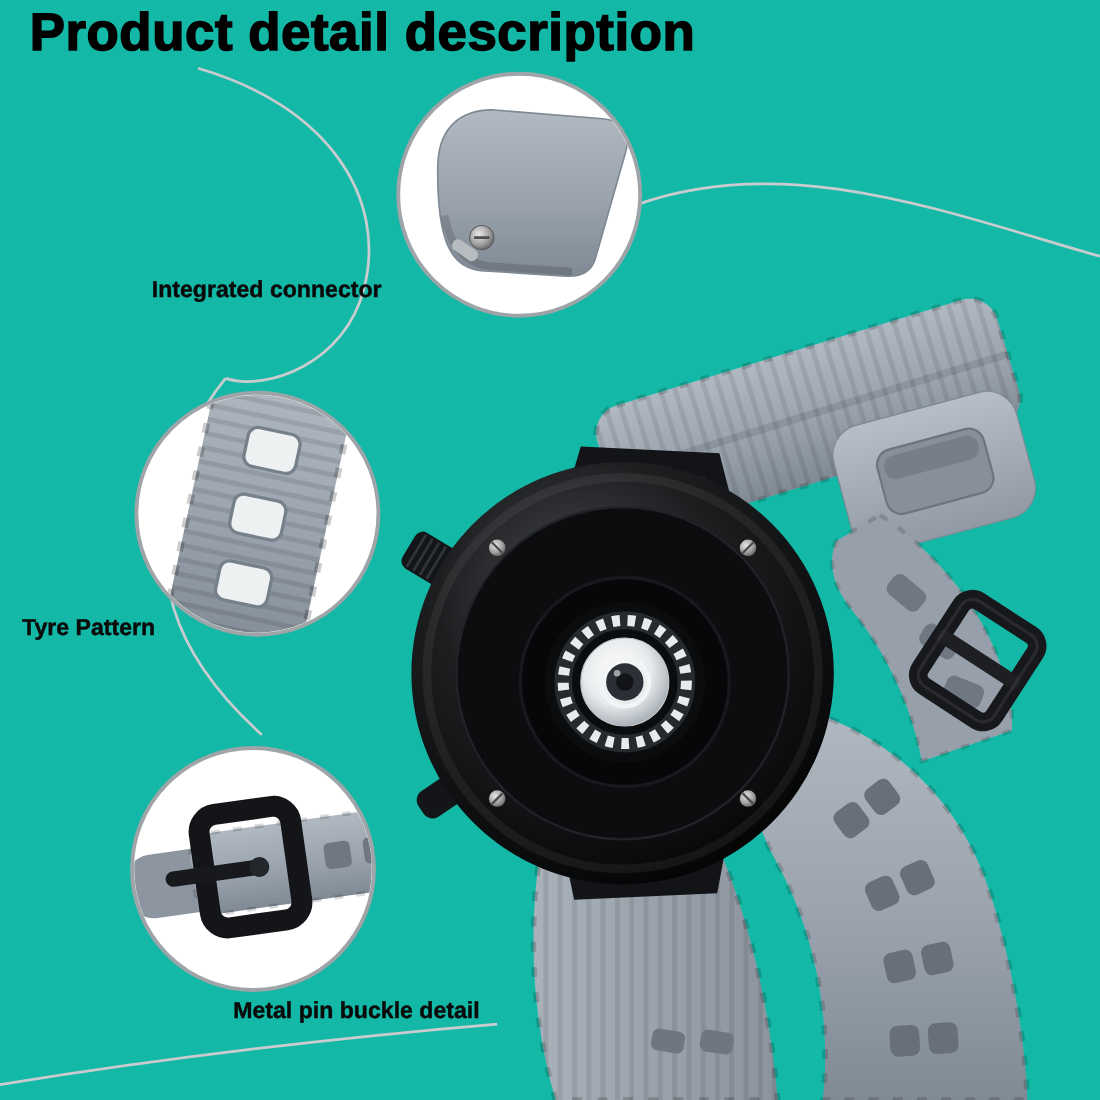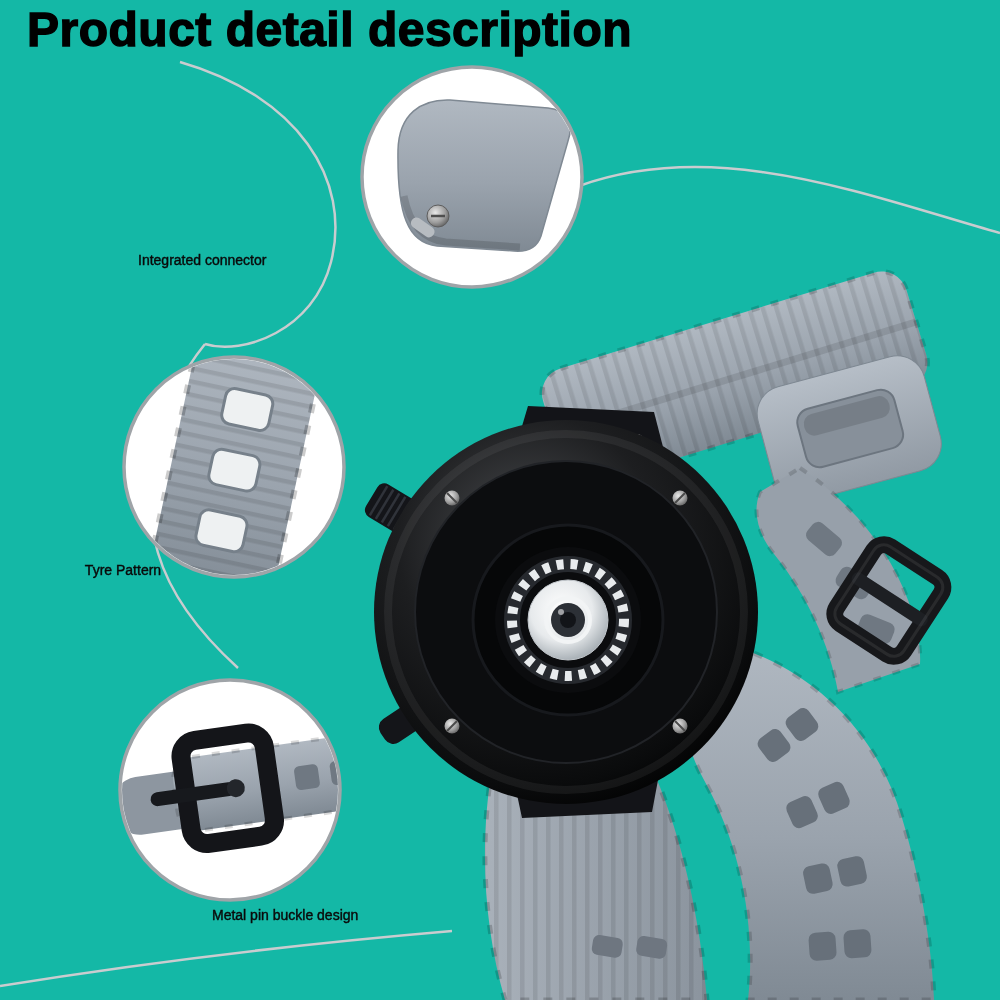--- a/index.html
+++ b/index.html
@@ -8,25 +8,25 @@
     position:relative; width:1000px; height:1000px; background:#14b8a6;
     overflow:hidden; font-family:"Liberation Sans", sans-serif;
   }
   .scene { position:absolute; left:0; top:0; width:1000px; height:1000px; }
   .title {
     position:absolute; left:27px; top:2px;
     font-size:48px; font-weight:800; color:#000;
     -webkit-text-stroke:1.4px #000; letter-spacing:0.5px;
   }
   .label {
-    position:absolute; font-size:14px; font-weight:400; color:#0a0a0a;
+    position:absolute; font-size:21px; font-weight:700; color:#0a0a0a;
     -webkit-text-stroke:0.4px #0a0a0a;
   }
   .label-connector { left:138px; top:252px; }
-  .label-tyre { left:20px; top:558px; width:206px; text-align:center; line-height:25px; }
+  .label-tyre { left:20px; top:558px; width:206px; line-height:25px; }
   .label-tyre .line { display:block; }
   .label-buckle { left:212px; top:907px; }
 </style>
 </head>
 <body>
 
 <div class="stage">
 
   <svg class="scene" viewBox="0 0 1000 1000" aria-hidden="true">
     <defs>
@@ -256,15 +256,15 @@
   </svg>
 
   <h1 class="title">Product detail description</h1>
 
   <div class="label label-connector">Integrated connector</div>
 
   <div class="label label-tyre">
     <span class="line">Tyre Pattern</span>
   </div>
 
-  <div class="label label-buckle">Metal pin buckle design</div>
+  <div class="label label-buckle">Metal pin buckle detail</div>
 
 </div>
 
 </body></html>

